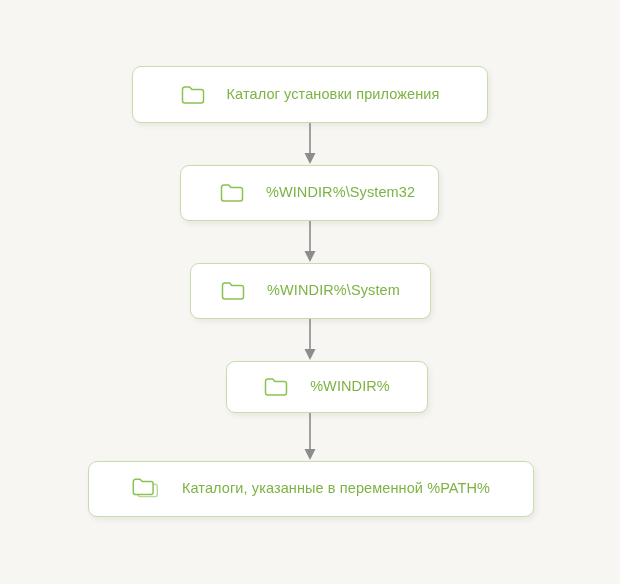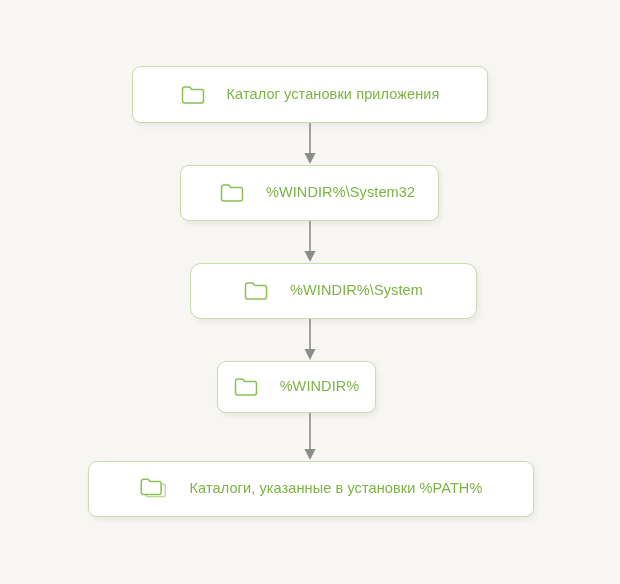--- a/index.html
+++ b/index.html
@@ -111,47 +111,47 @@
     <div class="node-inner">
       <span class="node-icon">
         <svg width="24" height="20" viewBox="0 0 24 20" aria-hidden="true">
           <path d="M1.5 4.2 a2.2 2.2 0 0 1 2.2-2.2 h5.0 l2.1 2.4 h9.5 a2.2 2.2 0 0 1 2.2 2.2 v9.2 a2.2 2.2 0 0 1 -2.2 2.2 h-16.6 a2.2 2.2 0 0 1 -2.2 -2.2 z" fill="none" stroke="#8cc152" stroke-width="1.5" stroke-linejoin="round"></path>
         </svg>
       </span>
       <span class="node-label">%WINDIR%\System32</span>
     </div>
   </div>
 
-  <div class="node" style="left: 190px; top: 263px; width: 287px; height: 56px; border-radius: 11px;">
+  <div class="node" style="left: 190px; top: 263px; width: 241px; height: 56px;">
     <div class="node-inner">
       <span class="node-icon">
         <svg width="24" height="20" viewBox="0 0 24 20" aria-hidden="true">
           <path d="M1.5 4.2 a2.2 2.2 0 0 1 2.2-2.2 h5.0 l2.1 2.4 h9.5 a2.2 2.2 0 0 1 2.2 2.2 v9.2 a2.2 2.2 0 0 1 -2.2 2.2 h-16.6 a2.2 2.2 0 0 1 -2.2 -2.2 z" fill="none" stroke="#8cc152" stroke-width="1.5" stroke-linejoin="round"></path>
         </svg>
       </span>
       <span class="node-label">%WINDIR%\System</span>
     </div>
   </div>
 
-  <div class="node" style="left: 217px; top: 361px; width: 159px; height: 52px;">
+  <div class="node" style="left: 226px; top: 361px; width: 202px; height: 52px;">
     <div class="node-inner">
       <span class="node-icon">
         <svg width="24" height="20" viewBox="0 0 24 20" aria-hidden="true">
           <path d="M1.5 4.2 a2.2 2.2 0 0 1 2.2-2.2 h5.0 l2.1 2.4 h9.5 a2.2 2.2 0 0 1 2.2 2.2 v9.2 a2.2 2.2 0 0 1 -2.2 2.2 h-16.6 a2.2 2.2 0 0 1 -2.2 -2.2 z" fill="none" stroke="#8cc152" stroke-width="1.5" stroke-linejoin="round"></path>
         </svg>
       </span>
       <span class="node-label">%WINDIR%</span>
     </div>
   </div>
 
   <div class="node" style="left: 88px; top: 461px; width: 446px; height: 56px;">
     <div class="node-inner">
       <span class="node-icon">
         <svg width="28" height="22" viewBox="0 0 28 22" aria-hidden="true">
           <path d="M6.0 6.0 a2.0 2.0 0 0 1 2.0-2.0 h4.6 l1.9 2.2 h8.8 a2.0 2.0 0 0 1 2.0 2.0 v8.4 a2.0 2.0 0 0 1 -2.0 2.0 h-15.3 a2.0 2.0 0 0 1 -2.0 -2.0 z" fill="none" stroke="#b8d99a" stroke-width="1.4" stroke-linejoin="round"></path>
           <path d="M1.3 3.4 a2.1 2.1 0 0 1 2.1-2.1 h4.7 l2.0 2.3 h8.9 a2.1 2.1 0 0 1 2.1 2.1 v8.7 a2.1 2.1 0 0 1 -2.1 2.1 h-15.6 a2.1 2.1 0 0 1 -2.1 -2.1 z" fill="#ffffff" stroke="#8cc152" stroke-width="1.5" stroke-linejoin="round"></path>
         </svg>
       </span>
-      <span class="node-label">Каталоги, указанные в установки %PATH%</span>
+      <span class="node-label">Каталоги, указанные в переменной %PATH%</span>
     </div>
   </div>
 
 </div>
 
 </body></html>

